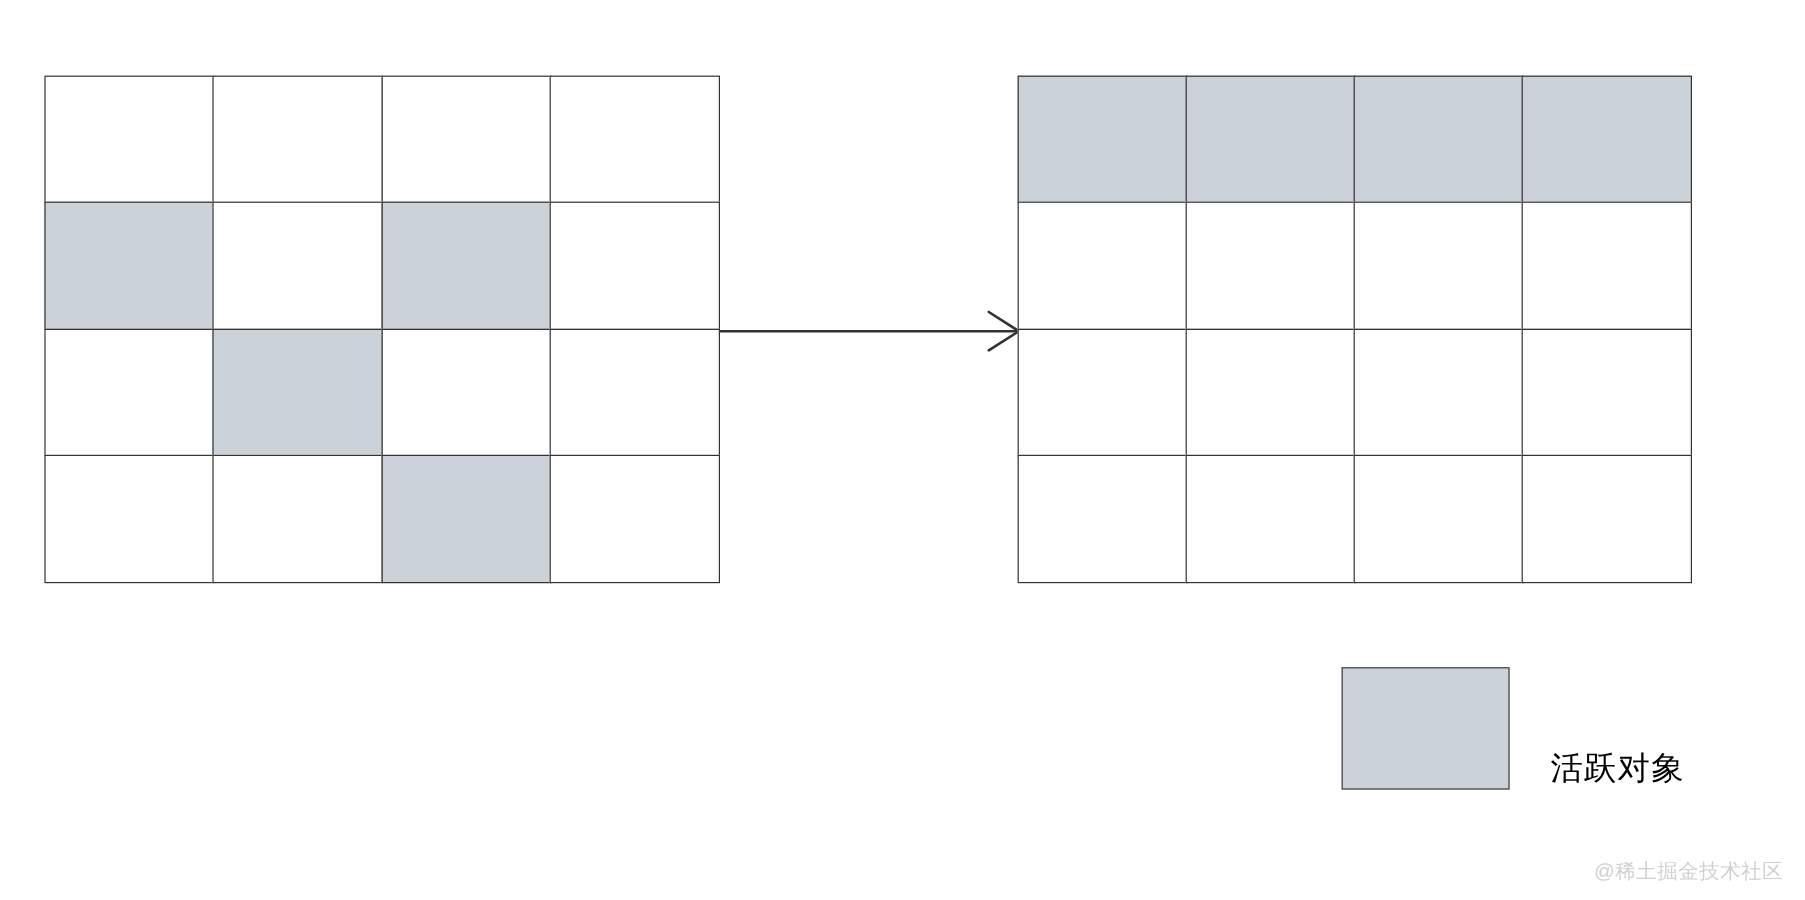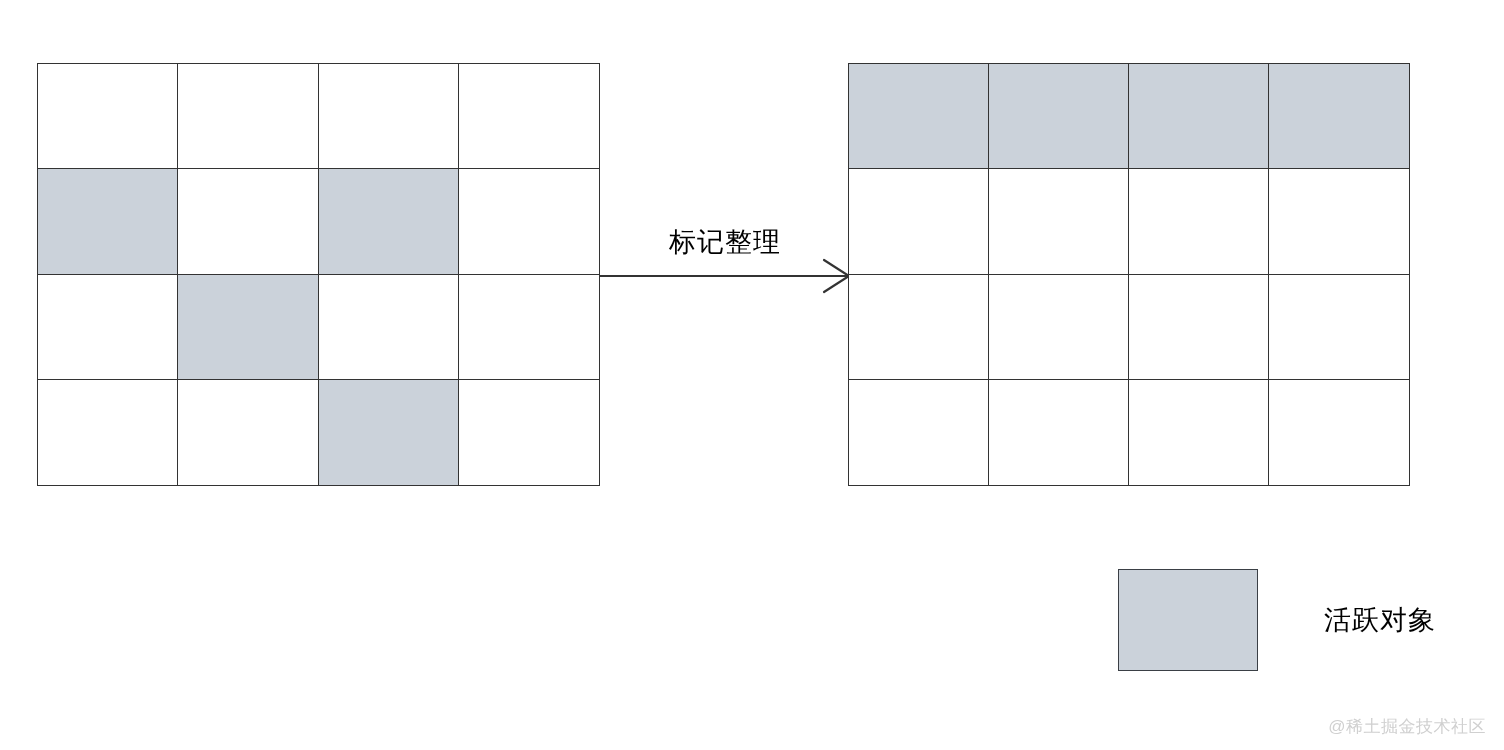--- a/index.html
+++ b/index.html
@@ -69,24 +69,23 @@
     line-height: 1.1;
     color: #000000;
     letter-spacing: 1px;
     white-space: nowrap;
   }
 
   
   #legend {
     position: absolute;
     left: 1118px;
-    top: 569px;
+    top: 556px;
     display: flex;
-    align-items: center;
-    gap: 32px;
+    align-items: flex-end;
   }
   #legend-swatch {
     width: 140px;
     height: 102px;
     background: #cbd2da;
     border: 1.6px solid #3a3f45;
     box-sizing: border-box;
   }
   #legend-label {
     margin-left: 34px;
@@ -125,21 +124,20 @@
       <div class="cell"></div>
       <div class="cell filled"></div>
       <div class="cell"></div>
       <div class="cell"></div>
       <div class="cell"></div>
       <div class="cell"></div>
       <div class="cell filled"></div>
       <div class="cell"></div>
     </div>
 
-  <div id="arrow-label">标记整理</div>
 
   <div id="arrow-group">
     <svg width="260" height="160" viewBox="0 0 260 160">
       <line x1="4" y1="76" x2="253" y2="76" stroke="#333333" stroke-width="2.2"></line>
       <polyline points="228,60 253,76 228,92" fill="none" stroke="#333333" stroke-width="2.2" stroke-linecap="round" stroke-linejoin="miter"></polyline>
     </svg>
   </div>
 
   <div class="grid" id="grid-right">
       <div class="cell filled"></div>

